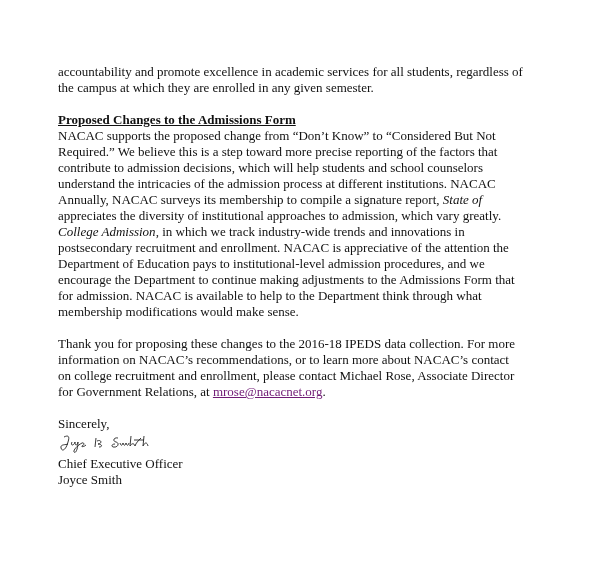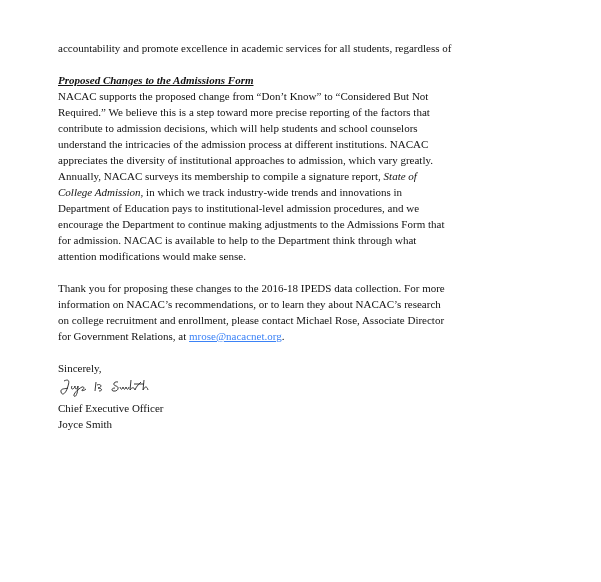--- a/index.html
+++ b/index.html
@@ -1,48 +1,50 @@
 <!DOCTYPE html>
 <html><head>
 <meta charset="utf-8">
 <style>
   html, body { margin: 0; padding: 0; background: #ffffff; }
   body { width: 601px; height: 582px; position: relative; overflow: hidden; }
   .page {
-    position: absolute; left: 58px; top: 40px; width: 490px;
-    font-family: "Liberation Serif", serif; font-size: 11px; line-height: 16px;
+    position: absolute; left: 58px; top: 64px; width: 490px;
+    font-family: "Liberation Serif", serif; font-size: 13px; line-height: 16px;
     color: #111111;
   }
   .page p { margin: 0; white-space: nowrap; }
   .gap { height: 16px; }
-  .heading { font-weight: bold; text-decoration: underline; font-style: italic; }
-  .link { color: #3b82f6; text-decoration: underline; }
+  .heading { font-weight: bold; text-decoration: underline; }
+  .link { color: #701a75; text-decoration: underline; }
   .sig { height: 24px; width: 120px; display: block; margin: 0 0 0 0; }
 </style>
 </head>
 <body>
 
 <div class="page">
   <p>accountability and promote excellence in academic services for all students, regardless of</p>
+  <p>the campus at which they are enrolled in any given semester.</p>
   <div class="gap"></div>
   <p class="heading">Proposed Changes to the Admissions Form</p>
   <p>NACAC supports the proposed change from “Don’t Know” to “Considered But Not</p>
   <p>Required.” We believe this is a step toward more precise reporting of the factors that</p>
   <p>contribute to admission decisions, which will help students and school counselors</p>
   <p>understand the intricacies of the admission process at different institutions. NACAC</p>
+  <p><span>Annually, NACAC surveys its membership to compile a signature report, </span><i>State of</i></p>
   <p>appreciates the diversity of institutional approaches to admission, which vary greatly.</p>
-  <p><span>Annually, NACAC surveys its membership to compile a signature report, </span><i>State of</i></p>
   <p><i>College Admission</i><span>, in which we track industry-wide trends and innovations in</span></p>
+  <p>postsecondary recruitment and enrollment. NACAC is appreciative of the attention the</p>
   <p>Department of Education pays to institutional-level admission procedures, and we</p>
   <p>encourage the Department to continue making adjustments to the Admissions Form that</p>
   <p>for admission. NACAC is available to help to the Department think through what</p>
-  <p>attention modifications would make sense.</p>
+  <p>membership modifications would make sense.</p>
   <div class="gap"></div>
   <p>Thank you for proposing these changes to the 2016-18 IPEDS data collection. For more</p>
-  <p>information on NACAC’s recommendations, or to learn they about NACAC’s research</p>
+  <p>information on NACAC’s recommendations, or to learn more about NACAC’s contact</p>
   <p>on college recruitment and enrollment, please contact Michael Rose, Associate Director</p>
   <p><span>for Government Relations, at </span><a class="link">mrose@nacacnet.org</a><span>.</span></p>
   <div class="gap"></div>
   <p>Sincerely,</p>
   <svg class="sig" viewBox="0 0 120 24">
     <path d="M6 5 C10 3 12 4 10 10 C8 18 4 20 3 16 C2 12 8 13 10 12 M14 10 C12 14 16 14 17 10 C17 14 19 14 20 10 C20 16 18 22 16 20 C15 18 20 13 24 11 C26 10 27 13 24 14 C23 15 26 15 28 13" fill="none" stroke="#222" stroke-width="0.9"></path>
     <path d="M38 6 L37 15 M39 9 C44 7 44 12 40 12 C44 12 45 15 41 15" fill="none" stroke="#222" stroke-width="0.9"></path>
     <path d="M60 6 C56 5 54 9 58 10 C62 11 60 16 55 15 C53 14 54 12 57 12 M62 11 C63 14 64 14 65 11 C66 14 67 14 68 11 C69 14 70 14 71 11 M73 4 L72 14 C74 11 76 11 77 14 C78 11 80 9 83 6 M76 8 L86 8 M86 4 L85 14 C87 10 89 10 90 14" fill="none" stroke="#222" stroke-width="0.9"></path>
   </svg>
   <p>Chief Executive Officer</p>

